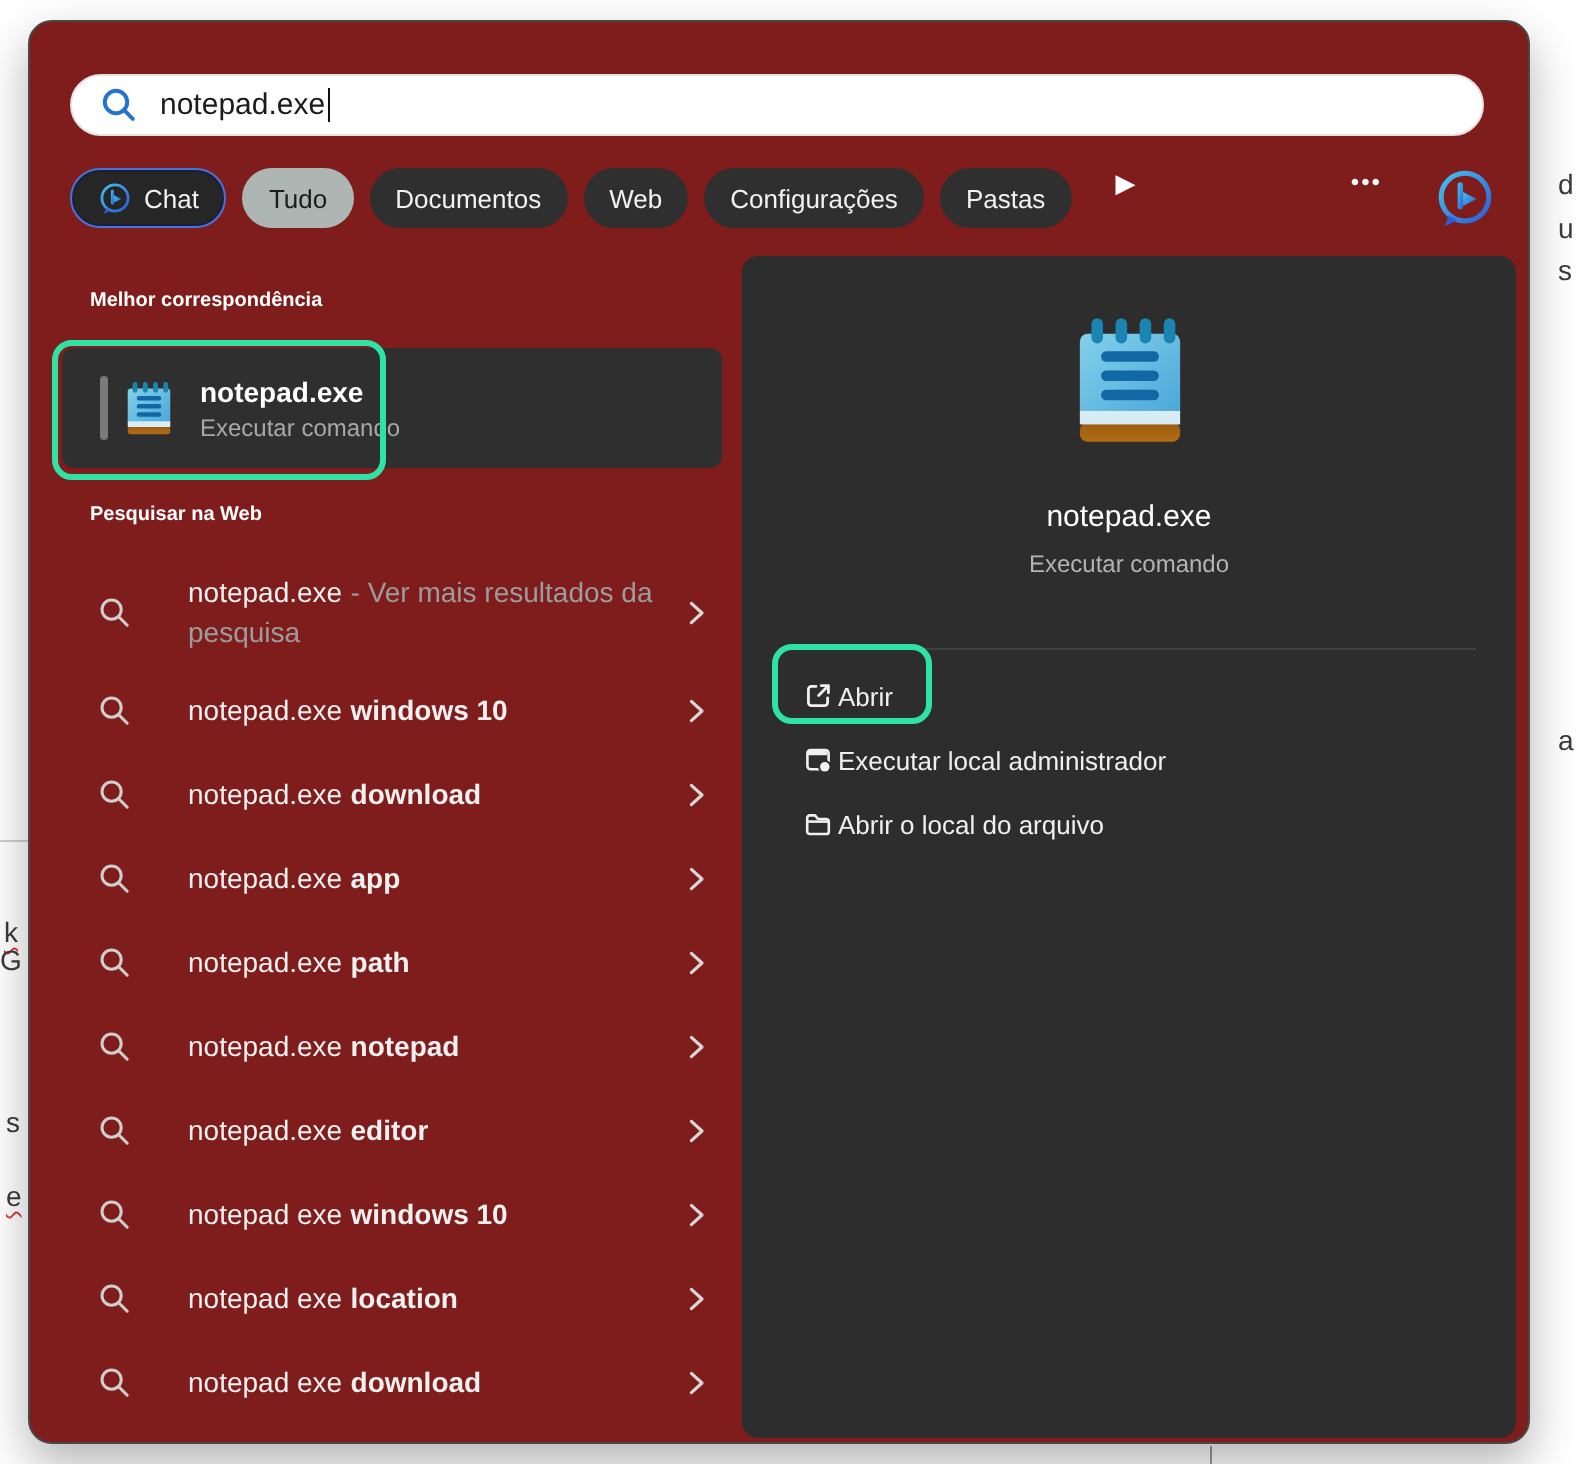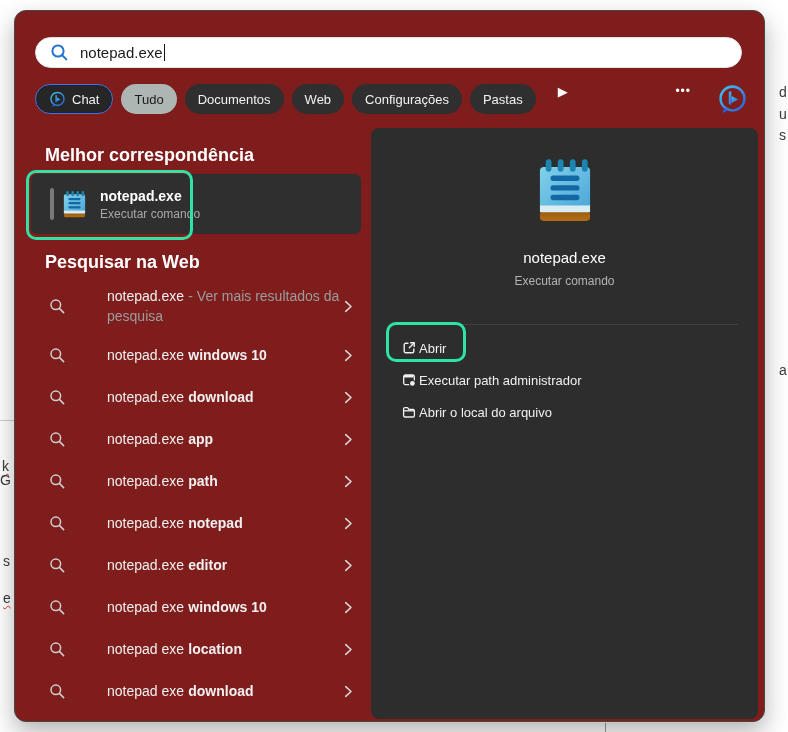--- a/index.html
+++ b/index.html
@@ -33,40 +33,40 @@
   .pill { height:30px; border:none; border-radius:15px; background:#2f2f2f; color:#f2f2f2;
           font-family:"Liberation Sans", sans-serif; font-size:13px; padding:0 13px;
           display:flex; align-items:center; gap:6px; cursor:pointer; white-space:nowrap; }
   .pill.chat { background:#262626; border:1px solid #4b72d8; box-shadow:0 0 0 1px #16213f inset; }
   .pill.selected { background:#adb6b2; color:#1c1c1c; }
   .play-glyph { color:#ffffff; font-size:13px; margin-left:14px; cursor:pointer; }
   .more-glyph { color:#ffffff; font-size:12px; letter-spacing:1px; margin-left:auto; cursor:pointer; }
   .bing-big { margin-left:18px; margin-right:2px; cursor:pointer; display:flex; }
 
   
-  .heading { position:absolute; left:30px; color:#ffffff; font-size:18px; font-weight:700; }
+  .heading { position:absolute; left:30px; color:#ffffff; font-size:10px; font-weight:700; }
   .h-best { top:134px; }
   .h-web  { top:241px; }
 
   .bm-item { position:absolute; left:16px; top:163px; width:330px; height:60px;
              background:#2f2f2f; border-radius:6px; display:flex; align-items:center;
              padding-left:32px; cursor:pointer; }
   .scroll-pill { position:absolute; left:19px; top:14px; width:4px; height:32px;
                  background:#7a7a7a; border-radius:2px; }
   .bm-text { margin-left:14px; }
   .bm-title { color:#ffffff; font-size:14px; font-weight:700; line-height:18px; }
   .bm-sub { color:#a8a8a8; font-size:12px; line-height:16px; margin-top:1px; }
 
   .hl-box { position:absolute; border:3px solid #2ee3a6; border-radius:10px; pointer-events:none; }
   .hl-1 { left:11px; top:159px; width:167px; height:70px; }
 
   .ws-list { position:absolute; left:16px; top:267px; width:332px; }
   .ws-row { display:flex; align-items:center; height:42px; padding:0 10px 0 18px; cursor:pointer; }
   .ws-row.tall { height:56px; }
-  .ws-text { margin-left:41px; font-size:14px; color:#f0f0f0; line-height:20px; flex:1; max-width:242px; }
+  .ws-text { margin-left:28px; font-size:14px; color:#f0f0f0; line-height:20px; flex:1; max-width:242px; }
   .sfx { font-weight:700; margin-left:.30em; }
   .muted { color:#9c9c9c; margin-left:.30em; }
   .sfx:empty, .muted:empty { display:none; }
   .chev { margin-left:auto; display:flex; }
 
   
   .preview { position:absolute; left:356px; top:117px; width:387px; height:591px;
              background:#2d2d2d; border-radius:8px; }
   .preview-head { display:flex; flex-direction:column; align-items:center; }
   .np-big { margin-top:31px; }
@@ -385,21 +385,21 @@
 
         <div class="action-row">
           <span style="display:flex">
             <svg width="16" height="16" viewBox="0 0 16 16" fill="none">
               <rect x="2.7" y="3" width="10.6" height="9.6" rx="1.6" stroke="#f0f0f0" stroke-width="1.3"></rect>
               <path d="M2.7 4.6 a1.6 1.6 0 0 1 1.6 -1.6 h6.6 a1.6 1.6 0 0 1 1.6 1.6 v1 h-9.8 z" fill="#f0f0f0"></path>
               <circle cx="11.4" cy="11.4" r="3.4" fill="#2d2d2d"></circle>
               <circle cx="11.4" cy="11.4" r="2.4" fill="#f0f0f0"></circle>
             </svg>
           </span>
-          <span class="lbl">Executar path administrador</span>
+          <span class="lbl">Executar local administrador</span>
         </div>
 
         <div class="action-row">
           <span style="display:flex">
             <svg width="16" height="16" viewBox="0 0 16 16" fill="none">
               <path d="M2.6 5 a1.3 1.3 0 0 1 1.3-1.3 h2.6 l1.5 1.8 h4.1 a1.3 1.3 0 0 1 1.3 1.3 v4.9 a1.3 1.3 0 0 1 -1.3 1.3 h-8.2 a1.3 1.3 0 0 1 -1.3 -1.3 z" stroke="#f0f0f0" stroke-width="1.3" stroke-linejoin="round"></path>
               <path d="M2.6 6.8 h10.8" stroke="#f0f0f0" stroke-width="1.3"></path>
             </svg>
           </span>
           <span class="lbl">Abrir o local do arquivo</span>

